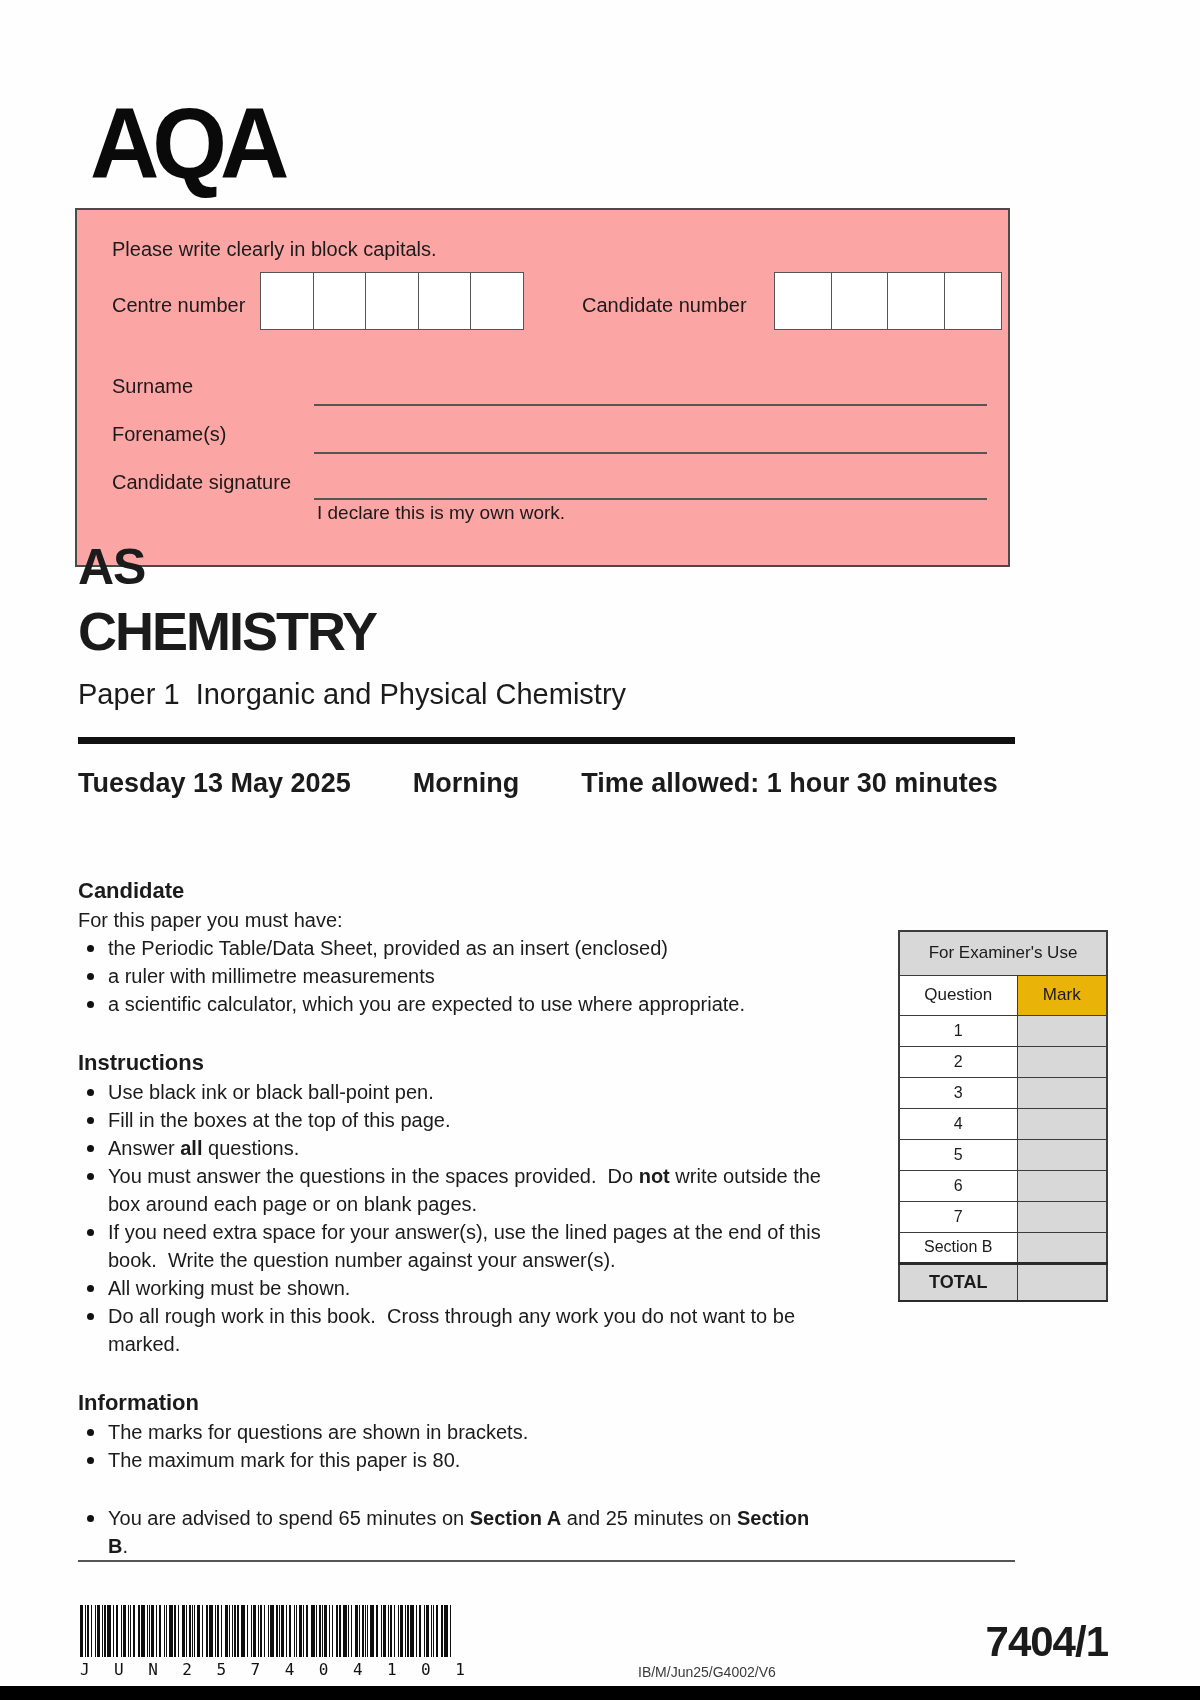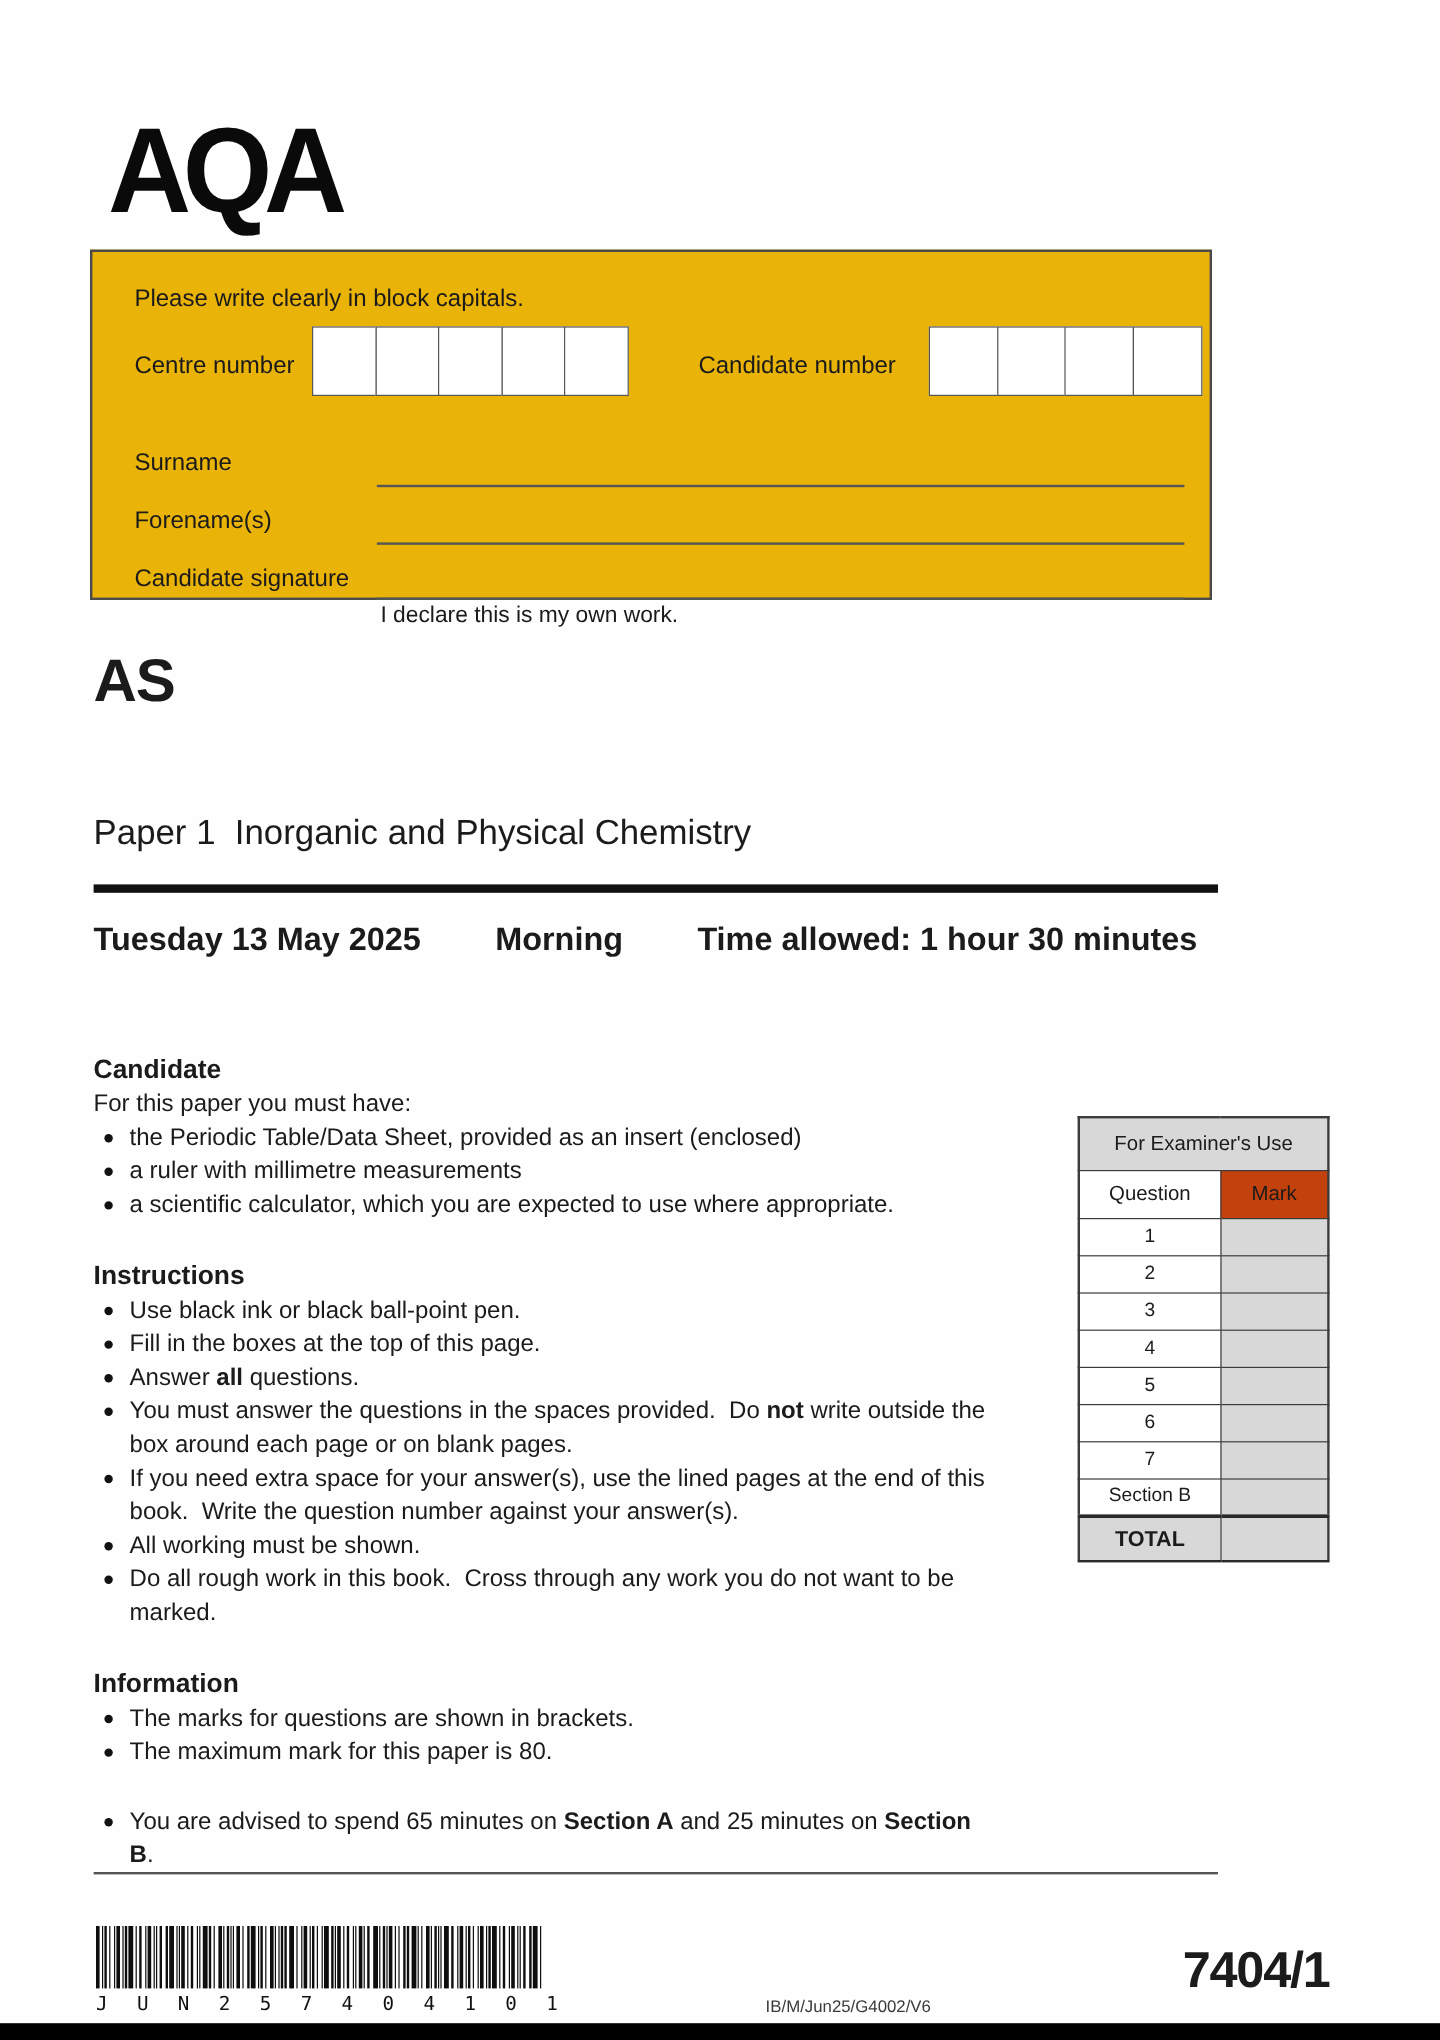--- a/index.html
+++ b/index.html
@@ -5,22 +5,22 @@
   * { margin:0; padding:0; box-sizing:border-box; }
   html,body { width:1200px; height:1700px; }
   body { font-family:"Liberation Sans", sans-serif; color:#1b1b1b; background:#ffffff; position:relative; }
   .page { position:absolute; inset:0; background:#fefefe; overflow:hidden;padding-left:29px; }
 
   
   .aqa-logo { position:absolute; left:90px; top:88px; font-size:96px; font-weight:700;
               letter-spacing:-7px; color:#0a0a0a; transform:scaleY(1.05); }
 
   
-  .cand-box { position:absolute; left:75px; top:208px; width:935px; height:292px;
-              border:2px solid #4a4a4a; background:#eab308; }
+  .cand-box { position:absolute; left:75px; top:208px; width:935px; height:359px;
+              border:2px solid #4a4a4a; background:#fca5a5; }
   .cand-box .instruction { position:absolute; left:35px; top:28px; font-size:20px; }
   .lbl { font-size:20px; color:#1b1b1b; }
   .centre-lbl   { position:absolute; left:35px;  top:84px; }
   .cand-lbl     { position:absolute; left:505px; top:84px; }
   .boxes { position:absolute; top:62px; display:flex; }
   .centre-boxes { left:183px; }
   .cand-boxes   { left:697px; }
   .num-box { width:54px; height:58px; border:1.5px solid #555; background:#fff; margin-right:-1.5px; }
   .cand-boxes .num-box { width:58px; }
   .surname-lbl  { position:absolute; left:35px; top:165px; }
@@ -54,21 +54,21 @@
   .li-text { white-space:pre-wrap; }
   .li-text b { font-weight:700; }
 
   
   .examiner { position:absolute; left:898px; top:930px; border-collapse:collapse;
               border:2px solid #3c3c3c; background:#fff; }
   .examiner th, .examiner td { border:1px solid #3c3c3c; text-align:center; font-weight:400;margin-top:31px; }
   .tbl-title { width:208px; height:44px; background:#d8d8d8; font-size:17px; }
   .col-head { height:40px; font-size:17px; }
   .col-head:first-child { width:118px; }
-  .col-head.mark { width:90px; background:#c2410c; }
+  .col-head.mark { width:90px; background:#eab308; }
   .q-cell { height:31px; font-size:16px; background:#fff; }
   .mark-cell { background:#d8d8d8; }
   .total-row .q-cell { background:#d8d8d8; font-weight:700; font-size:18px; height:38px; }
   .total-row td { border-top:3px solid #2a2a2a; border-bottom:2px solid #2a2a2a; }
 
   
   .thin-rule { position:absolute; left:78px; top:1560px; width:937px; height:2px; background:#555; }
   .barcode { position:absolute; left:80px; top:1605px; width:385px; }
   .barcode-bars { height:52px; display:flex; align-items:stretch; }
   .bar { display:inline-block; background:#0e0e0e; height:52px; }
@@ -110,20 +110,21 @@
 
     <span class="lbl forename-lbl">Forename(s)</span>
     <div class="write-line forename-line"></div>
 
     <span class="lbl sig-lbl">Candidate signature</span>
     <div class="write-line sig-line"></div>
     <span class="declaration">I declare this is my own work.</span>
   </div>
 
   <h1 class="title-as">AS</h1>
+  <h1 class="title-subject">CHEMISTRY</h1>
   <div class="paper-line">Paper 1  Inorganic and Physical Chemistry</div>
 
   <div class="thick-rule"></div>
 
   <div class="session-line">
     <span>Tuesday 13 May 2025</span>
     <span>Morning</span>
     <span>Time allowed: 1 hour 30 minutes</span>
   </div>
 

